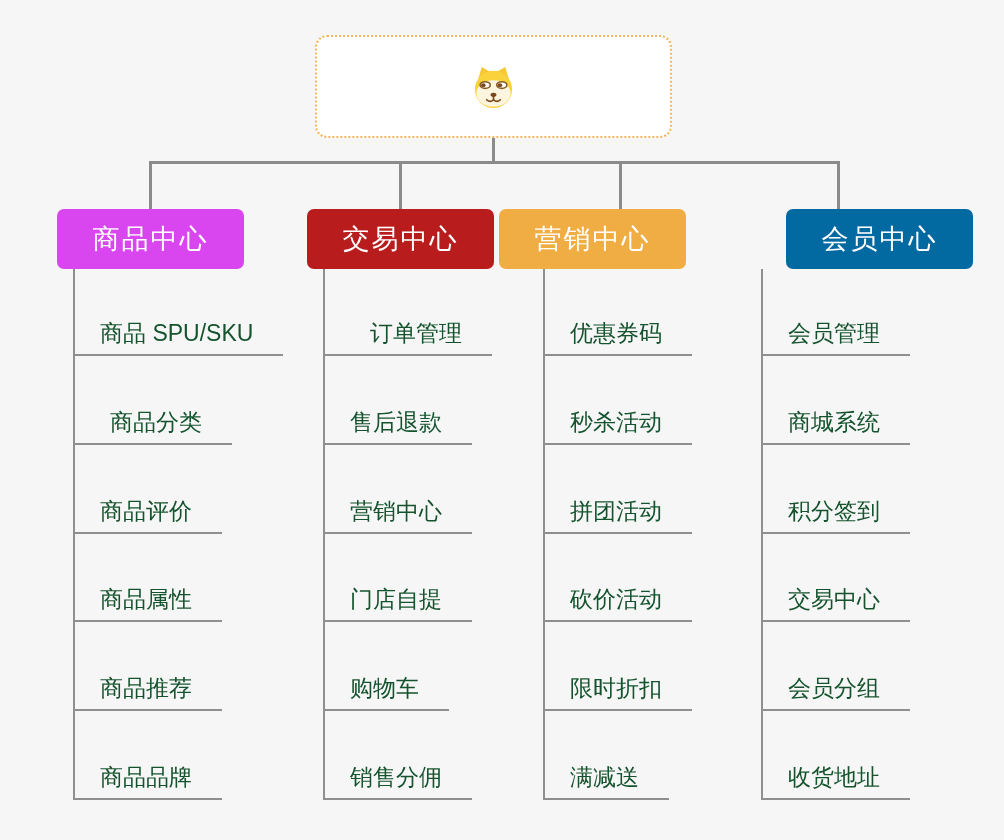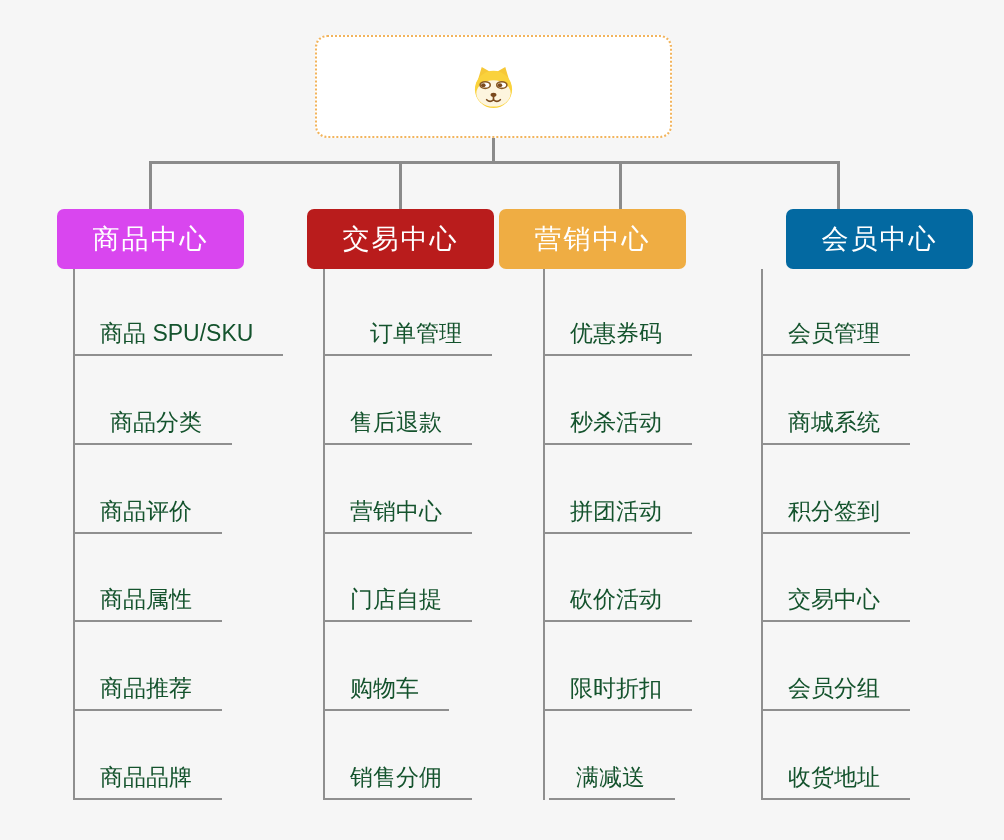--- a/index.html
+++ b/index.html
@@ -125,21 +125,21 @@
       <div class="child-item" style="left: 323px; top: 671px;">购物车</div>
       <div class="child-item" style="left: 323px; top: 760px;">销售分佣</div>
       <div class="cline" style="left: 619px; top: 161px; width: 3px; height: 48px;"></div>
       <div class="branch-header" style="left: 499px; background: rgb(239, 173, 67);">营销中心</div>
       <div class="trunk" style="left: 543px; top: 269px; height: 531px;"></div>
       <div class="child-item" style="left: 543px; top: 316px;">优惠券码</div>
       <div class="child-item" style="left: 543px; top: 405px;">秒杀活动</div>
       <div class="child-item" style="left: 543px; top: 494px;">拼团活动</div>
       <div class="child-item" style="left: 543px; top: 582px;">砍价活动</div>
       <div class="child-item" style="left: 543px; top: 671px;">限时折扣</div>
-      <div class="child-item" style="left: 543px; top: 760px; margin-left: 6px;">满减送</div>
+      <div class="child-item" style="left: 543px; top: 760px;">满减送</div>
       <div class="cline" style="left: 837px; top: 161px; width: 3px; height: 48px;"></div>
       <div class="branch-header" style="left: 786px; background: #0369a1;">会员中心</div>
       <div class="trunk" style="left: 761px; top: 269px; height: 531px;"></div>
       <div class="child-item" style="left: 761px; top: 316px;">会员管理</div>
       <div class="child-item" style="left: 761px; top: 405px;">商城系统</div>
       <div class="child-item" style="left: 761px; top: 494px;">积分签到</div>
       <div class="child-item" style="left: 761px; top: 582px;">交易中心</div>
       <div class="child-item" style="left: 761px; top: 671px;">会员分组</div>
       <div class="child-item" style="left: 761px; top: 760px;">收货地址</div>
     </div>

